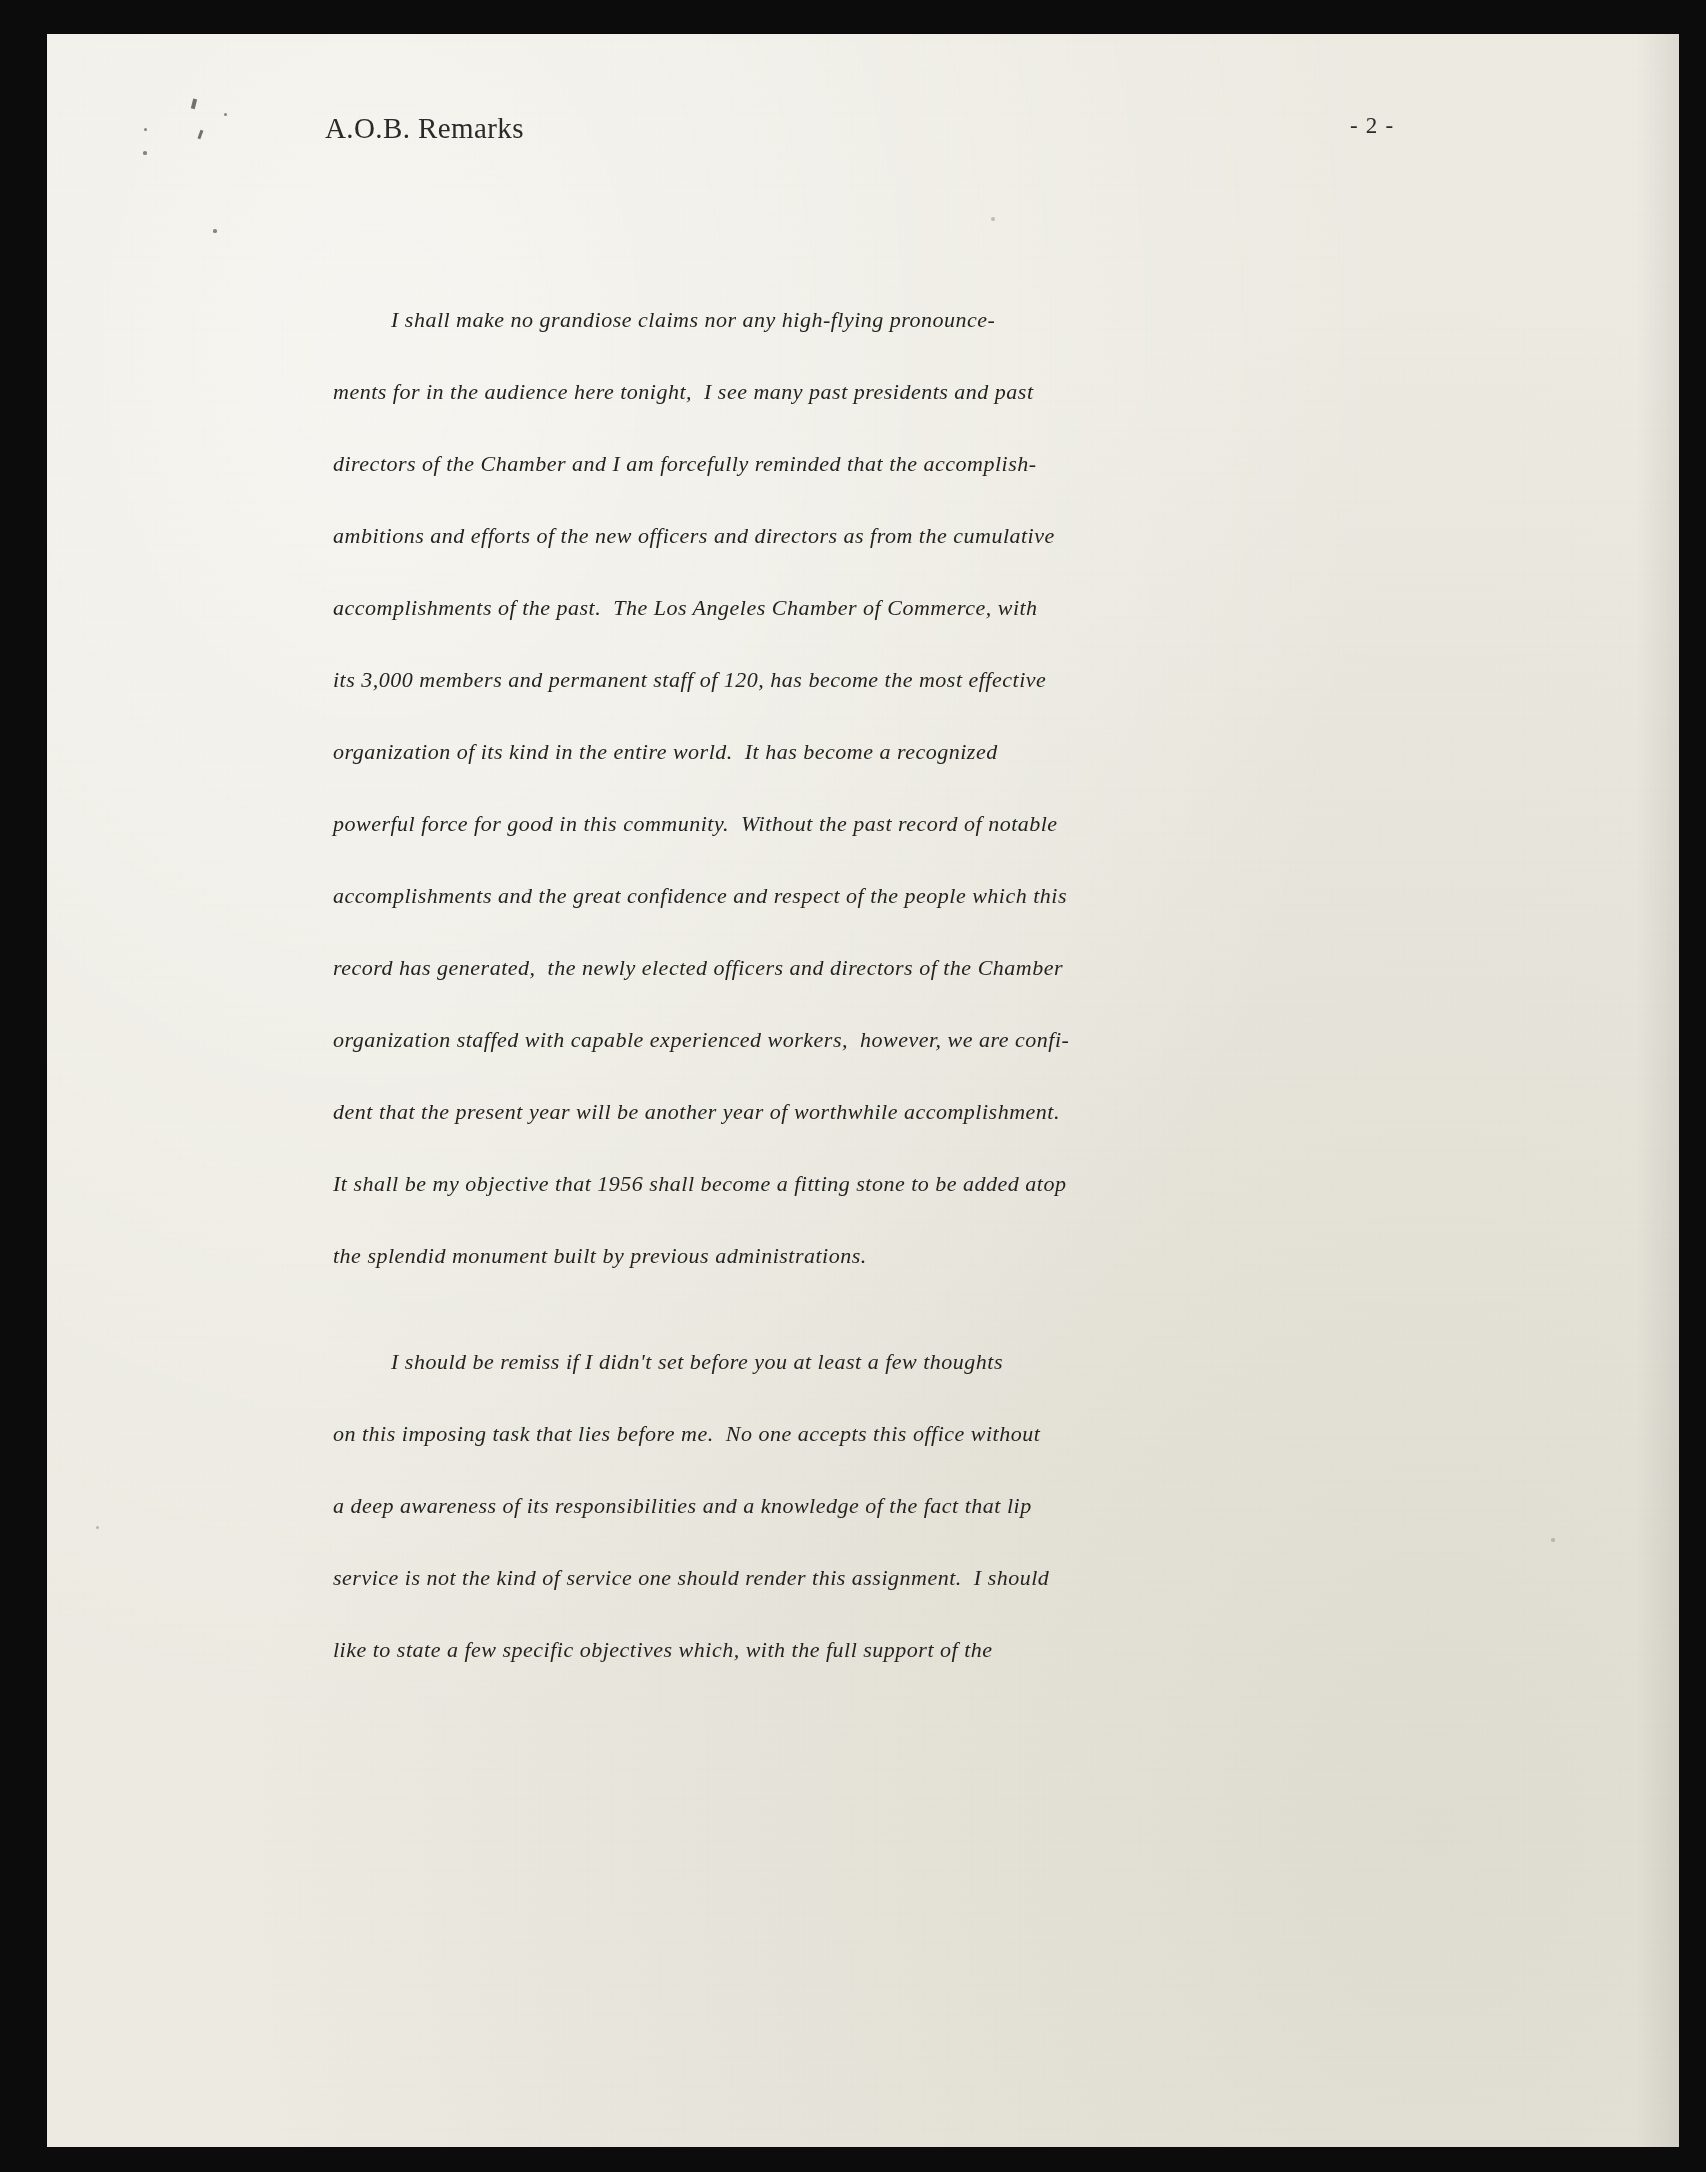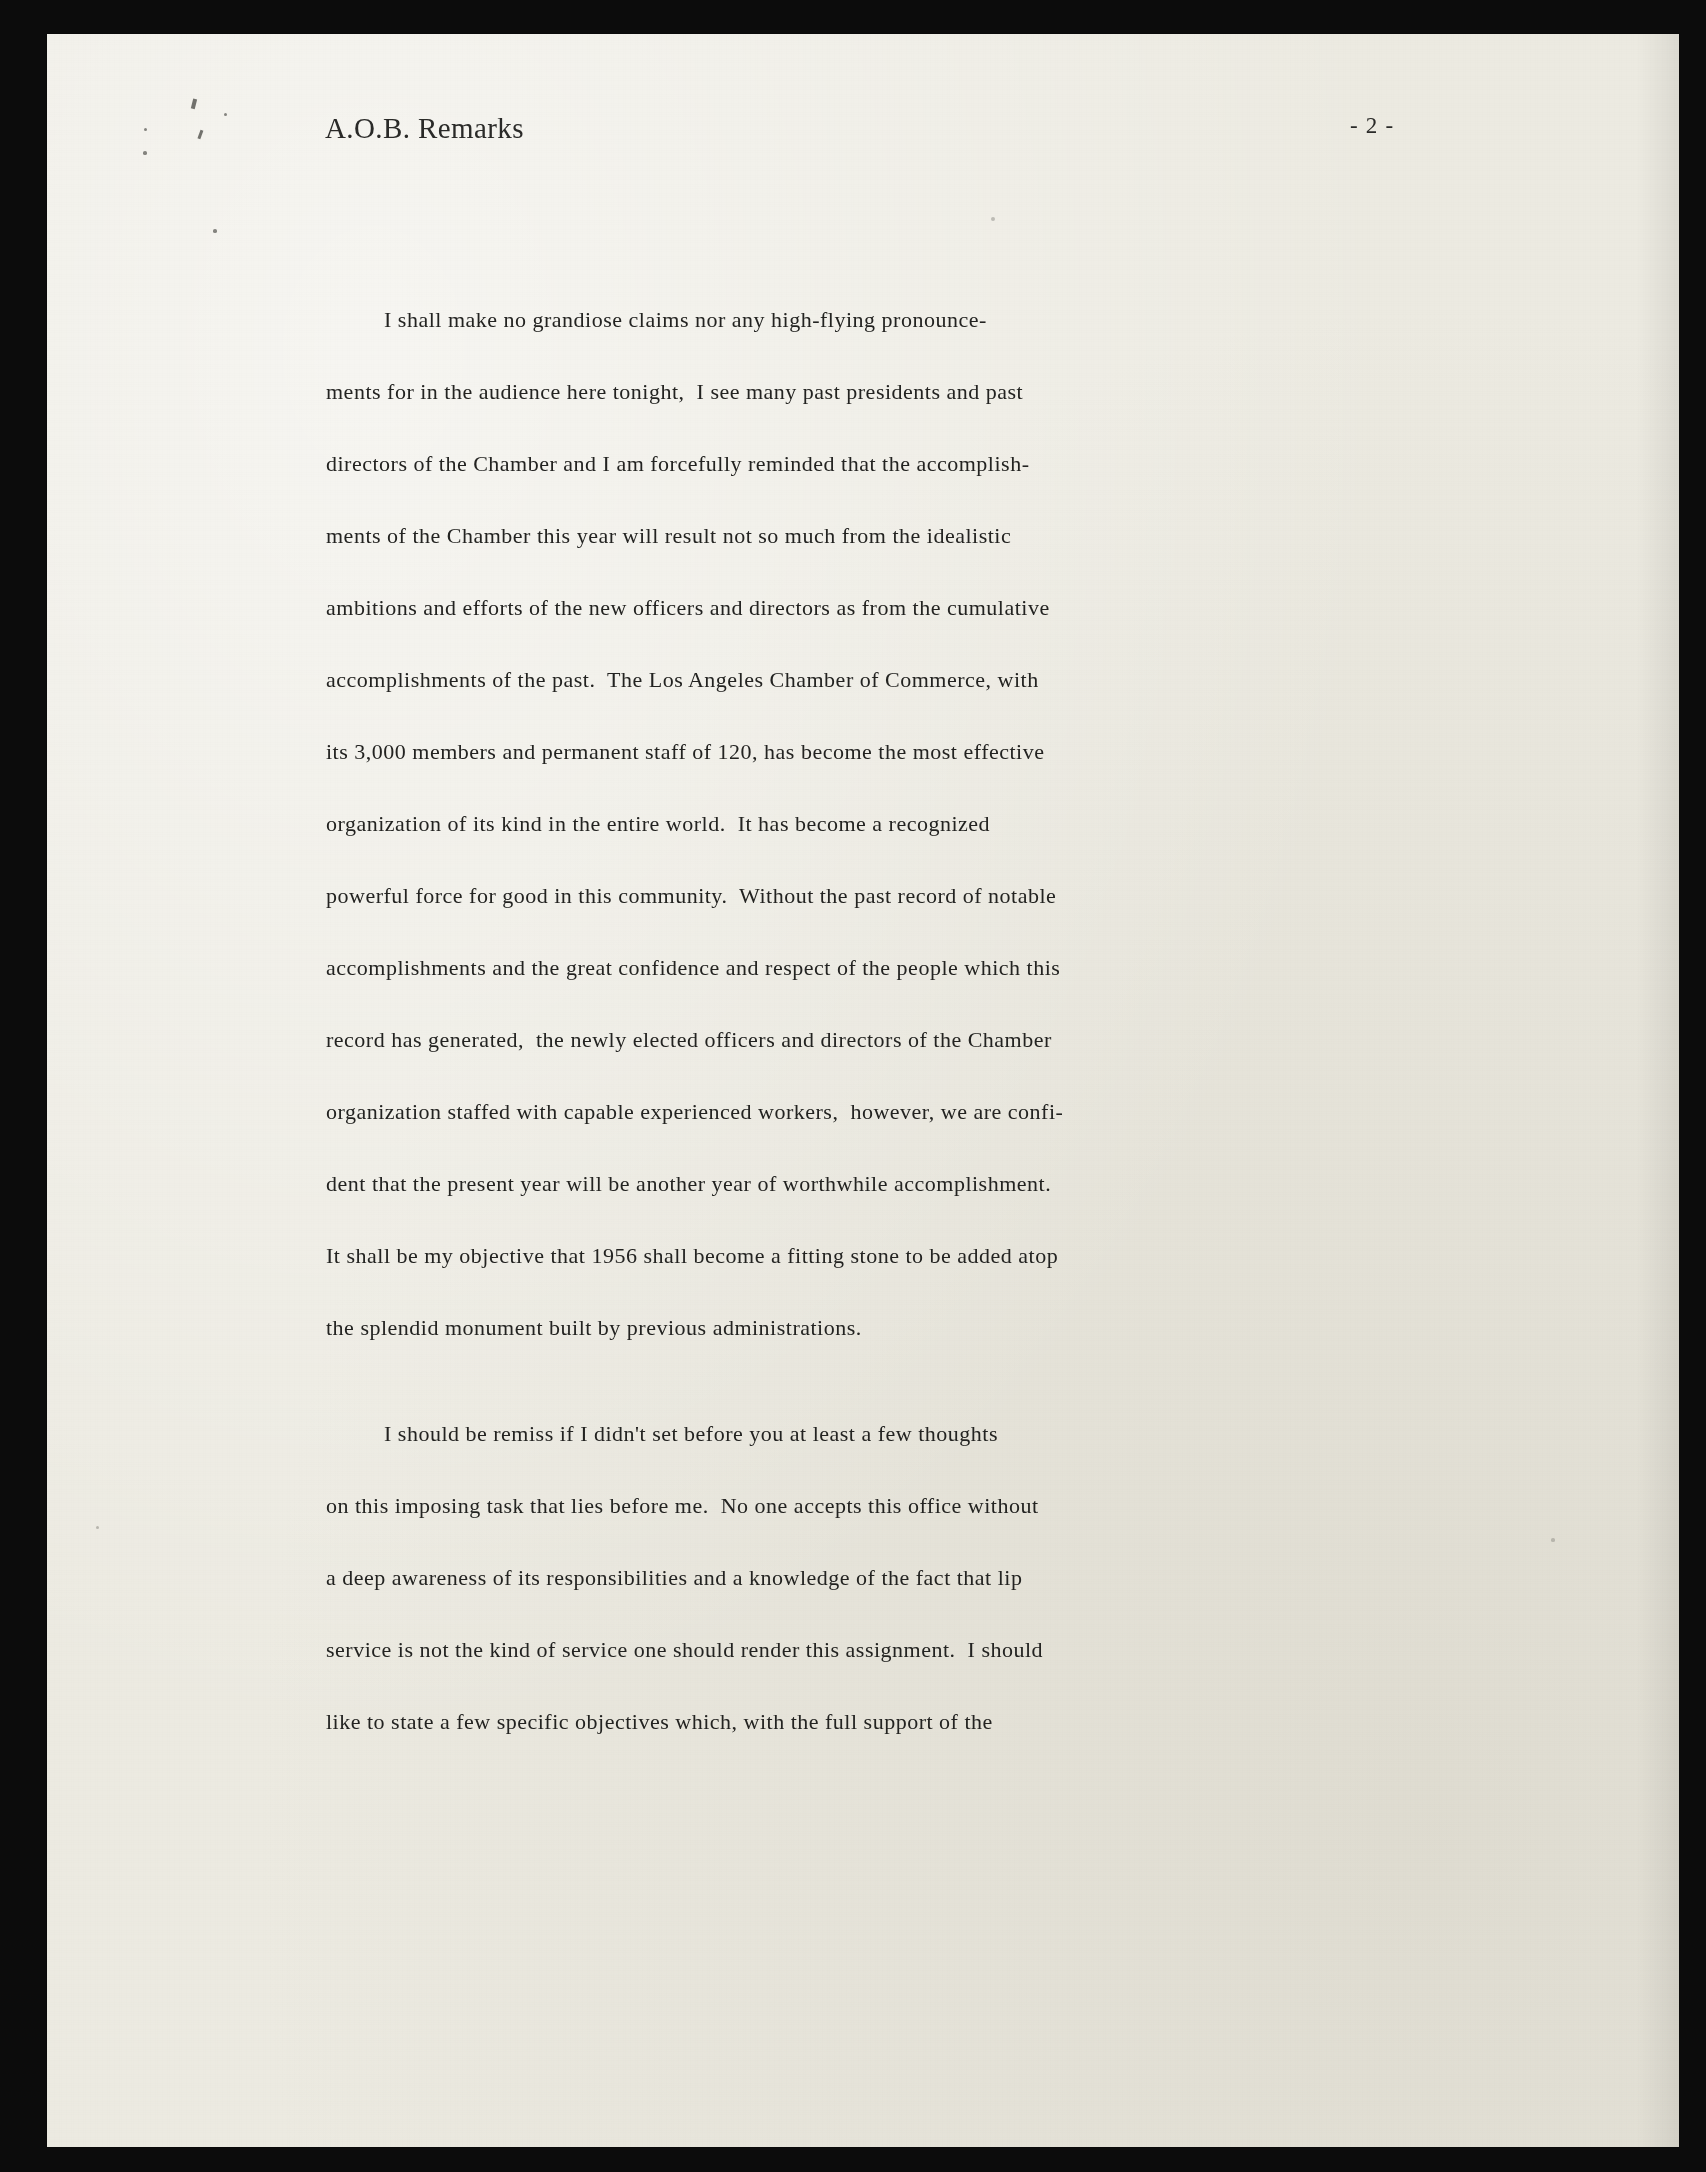--- a/index.html
+++ b/index.html
@@ -88,21 +88,22 @@
   }
 
   #body-text {
     position: absolute;
     left: 275px;
     top: 250px;
     width: 1134px;
   }
 
   .para {
-    margin: 0 0 34px 4px;
+    margin: 0 0 34px 11px;
+    font-style: italic;
   }
 
   .line {
     font-family: "Liberation Serif", serif;
     font-size: 22px;
     line-height: 72px;
     color: #232321;
     letter-spacing: 0.5px;
     white-space: pre;
   }
@@ -149,21 +150,20 @@
     <div id="doc-title">A.O.B. Remarks</div>
 
     <div id="page-number">- 2 -</div>
 
     <div id="body-text">
 
       <div class="para">
         <div class="line indent">I shall make no grandiose claims nor any high-flying pronounce-</div>
         <div class="line">ments for in the audience here tonight,  I see many past presidents and past</div>
         <div class="line">directors of the Chamber and I am forcefully reminded that the accomplish-</div>
-        <div class="line">ments of the Chamber this year will result not so much from the idealistic</div>
         <div class="line">ambitions and efforts of the new officers and directors as from the cumulative</div>
         <div class="line">accomplishments of the past.  The Los Angeles Chamber of Commerce, with</div>
         <div class="line">its 3,000 members and permanent staff of 120, has become the most effective</div>
         <div class="line">organization of its kind in the entire world.  It has become a recognized</div>
         <div class="line">powerful force for good in this community.  Without the past record of notable</div>
         <div class="line">accomplishments and the great confidence and respect of the people which this</div>
         <div class="line">record has generated,  the newly elected officers and directors of the Chamber</div>
         <div class="line">organization staffed with capable experienced workers,  however, we are confi-</div>
         <div class="line">dent that the present year will be another year of worthwhile accomplishment.</div>
         <div class="line">It shall be my objective that 1956 shall become a fitting stone to be added atop</div>

